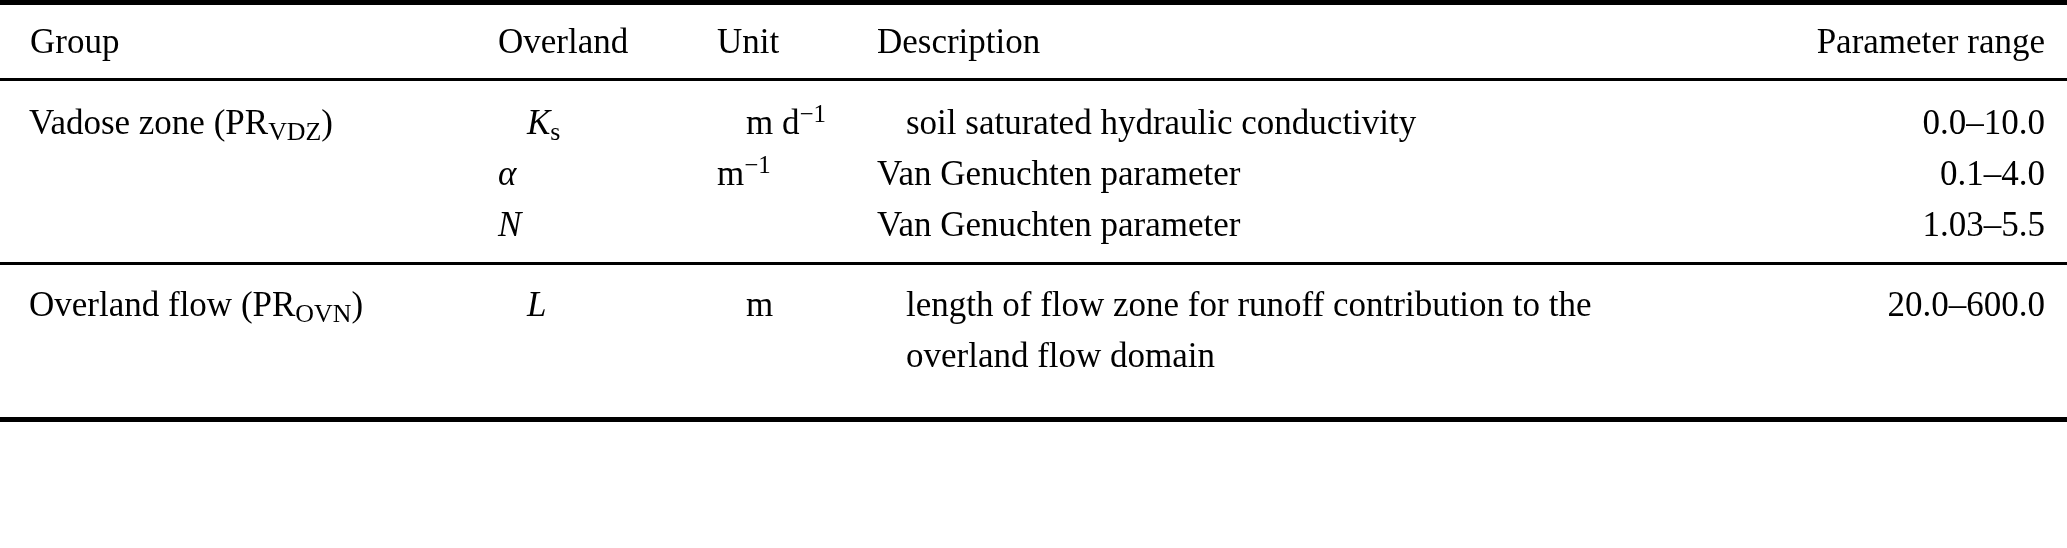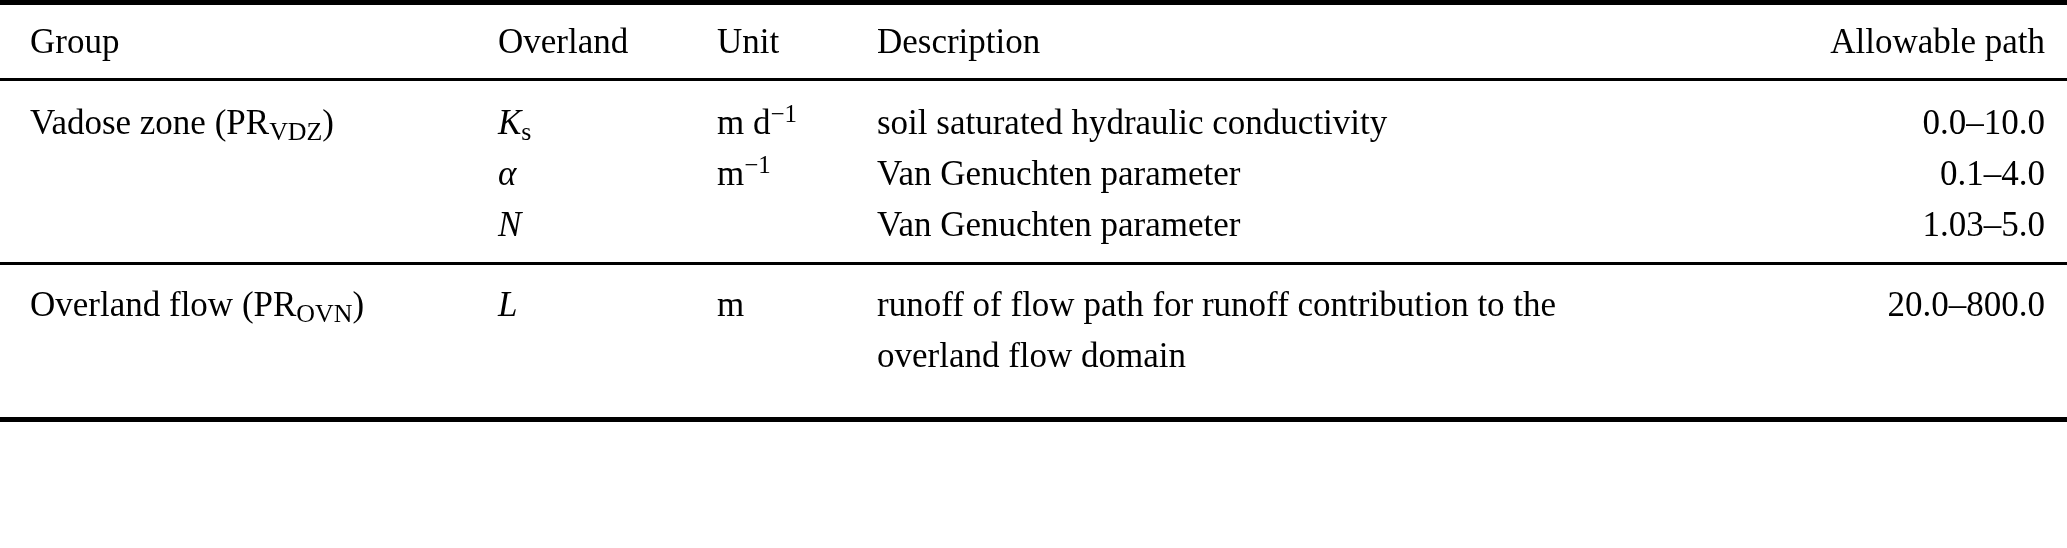--- a/index.html
+++ b/index.html
@@ -42,21 +42,21 @@
 
   thead {
     border-top: 5px solid #000000;
     border-bottom: 3px solid #000000;
   }
   thead th { padding-top: 11px; padding-bottom: 11px; margin-left: 24px; }
 
   tbody.section { border-top: none; border-bottom: 3px solid #000000; }
   tbody.section:last-child { border-bottom: 5px solid #000000; }
 
-  tbody.section tr:first-child td { padding-top: 16px; }
+  tbody.section tr:first-child td { padding-top: 16px; padding-left: 29px; }
   tbody.section-vadose tr:last-child td { padding-bottom: 12px; }
   tbody.section-groundwater tr:last-child td { padding-bottom: 8px; }
   tbody.section-overland tr:first-child td { padding-top: 14px; }
   tbody.section-overland tr:last-child td { padding-bottom: 36px; }
 
   .it { font-style: italic; }
   sub {
     font-size: 0.74em;
     line-height: 0;
     vertical-align: -0.22em;
@@ -80,21 +80,21 @@
         <col class="c-unit">
         <col class="c-desc">
         <col class="c-range">
     </colgroup>
     <thead>
       <tr>
         <th>Group</th>
         <th>Overland</th>
         <th>Unit</th>
         <th>Description</th>
-        <th class="range">Allowable path</th>
+        <th class="range">Parameter range</th>
       </tr>
     </thead>
 
     <tbody class="section section-vadose">
       <tr>
         <td><span>Vadose zone (PR</span><sub>VDZ</sub><span>)</span></td>
         <td><span class="it">K</span><sub>s</sub></td>
         <td><span>m d</span><sup>−1</sup></td>
         <td>soil saturated hydraulic conductivity</td>
         <td class="range">0.0–10.0</td>
@@ -104,30 +104,30 @@
         <td><span class="it">α</span></td>
         <td><span>m</span><sup>−1</sup></td>
         <td>Van Genuchten parameter</td>
         <td class="range">0.1–4.0</td>
       </tr>
       <tr>
         <td></td>
         <td><span class="it">N</span></td>
         <td></td>
         <td>Van Genuchten parameter</td>
-        <td class="range">1.03–5.0</td>
+        <td class="range">1.03–5.5</td>
       </tr>
     </tbody>
 
     <tbody class="section section-groundwater">
     </tbody>
 
     <tbody class="section section-overland">
       <tr>
         <td><span>Overland flow (PR</span><sub>OVN</sub><span>)</span></td>
         <td><span class="it">L</span></td>
         <td><span>m</span></td>
-        <td><span>runoff of flow path for runoff contribution to the</span><br><span>overland flow domain</span></td>
-        <td class="range">20.0–800.0</td>
+        <td><span>length of flow zone for runoff contribution to the</span><br><span>overland flow domain</span></td>
+        <td class="range">20.0–600.0</td>
       </tr>
     </tbody>
   </table>
 </div>
 
 </body></html>

